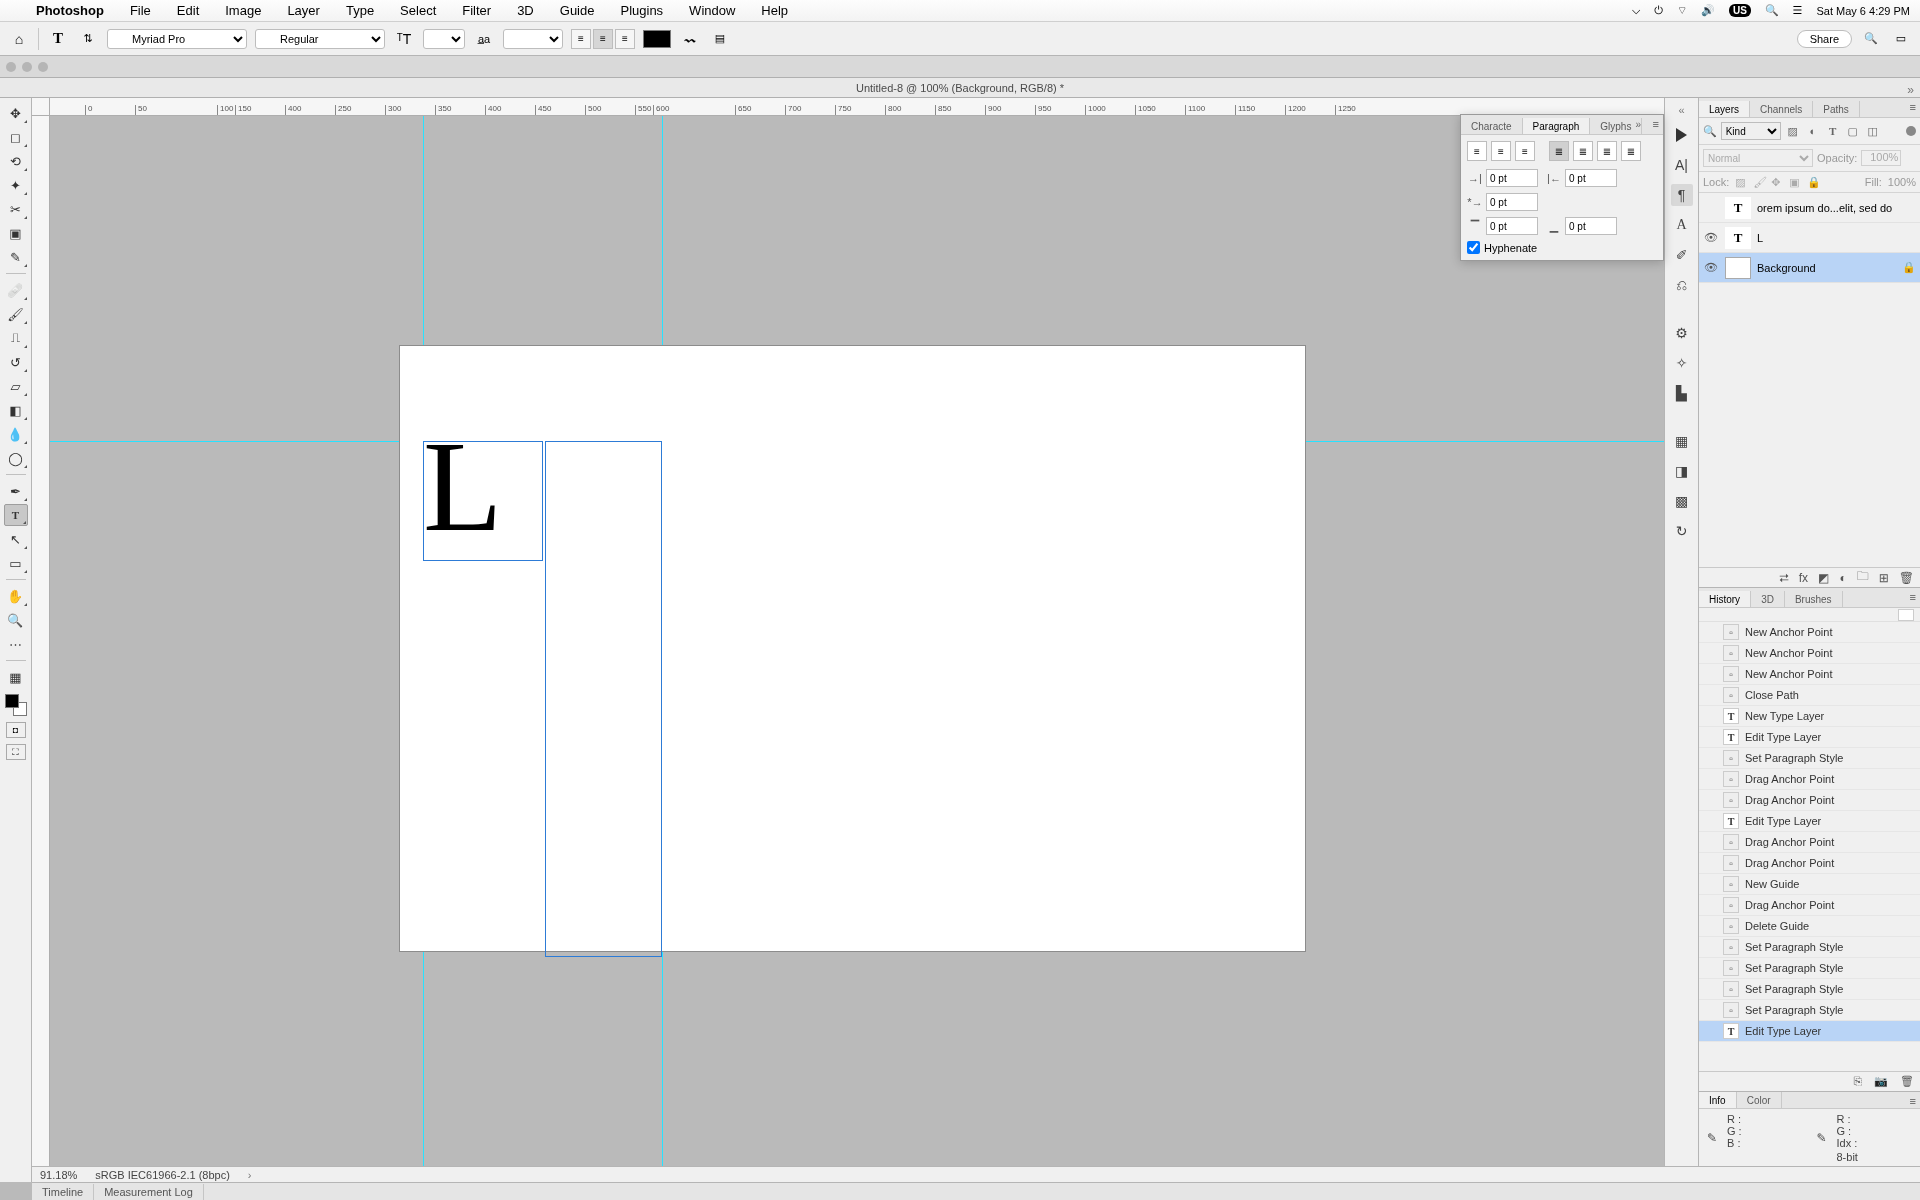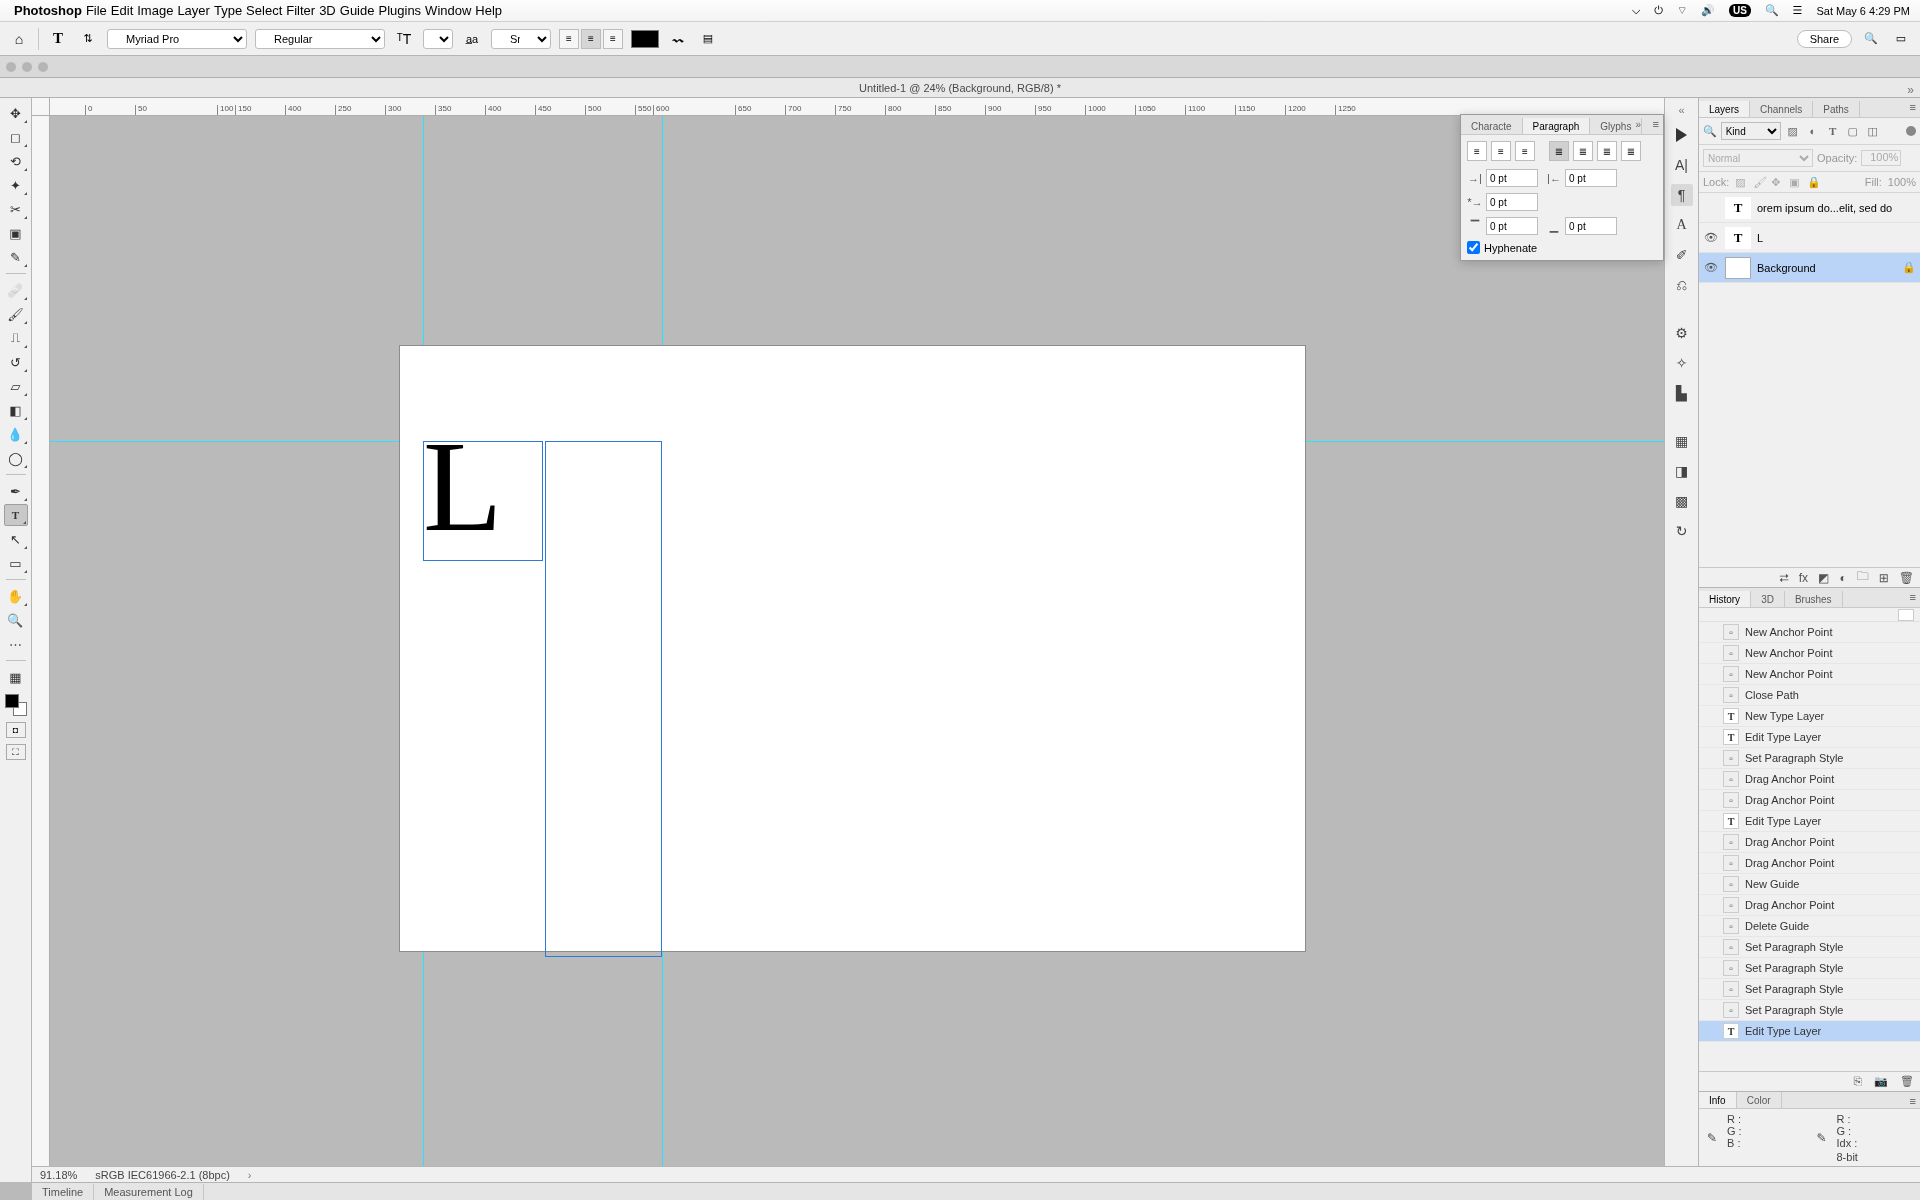--- a/index.html
+++ b/index.html
@@ -1,32 +1,32 @@
 <!DOCTYPE html>
 <html><head>
 <meta charset="utf-8">
 <style>
 * { margin: 0; padding: 0; box-sizing: border-box; font-family: -apple-system, "Lucida Grande", sans-serif; font-size: 11px; user-select: none; }
 html, body { width: 1920px; height: 1200px; overflow: hidden; background: #bababa; }
 
 
-.mac-menubar { height: 22px; background: linear-gradient(#fdfdfd, #f3f3f3); border-bottom: 1px solid #cfcfcf; display: flex; align-items: center; padding: 0 10px; gap: 4px; }
+.mac-menubar { height: 22px; background: linear-gradient(#fdfdfd, #f3f3f3); border-bottom: 1px solid #cfcfcf; display: flex; align-items: center; padding: 0 10px; gap: 26px; }
 .mac-menubar .apple { font-size: 14px; }
 .mac-menubar .app-name { font-weight: 600; }
 .mac-menubar .menu-item { font-size: 13px; }
 .mac-menubar .spacer { flex: 1; }
 .mac-menubar .status { font-size: 13px; display: flex; align-items: center; gap: 14px; }
 .mac-menubar .us { background: #000; color: #fff; padding: 1px 4px; border-radius: 6px; font-size: 10px; font-weight: 600; }
 
 
 .options-bar { height: 34px; background: #f0f0f0; border-bottom: 1px solid #b5b5b5; display: flex; align-items: center; gap: 8px; padding: 0 8px; }
 .options-bar .ico { width: 22px; height: 22px; display: flex; align-items: center; justify-content: center; border: 1px solid transparent; border-radius: 3px; }
 .options-bar .home { font-size: 14px; }
 .options-bar .sep { width: 1px; height: 22px; background: #c7c7c7; }
-.options-bar select, .options-bar input { height: 20px; border: 1px solid #bdbdbd; background: #fff; border-radius: 3px; padding: 0 14px; font-size: 11px; }
+.options-bar select, .options-bar input { height: 20px; border: 1px solid #bdbdbd; background: #fff; border-radius: 3px; padding: 0 20px; font-size: 11px; }
 .options-bar .font { width: 140px; }
 .options-bar .weight { width: 130px; }
 .options-bar .size { width: 26px; }
 .options-bar .aa { width: 60px; }
 .options-bar .align-group { display: flex; gap: 2px; }
 .options-bar .align-btn { width: 20px; height: 20px; border: 1px solid #bdbdbd; background: #f6f6f6; display: flex; align-items: center; justify-content: center; font-size: 10px; }
 .options-bar .align-btn.active { background: #d6d6d6; }
 .options-bar .color-swatch { width: 28px; height: 18px; background: #000; border: 1px solid #7a7a7a; }
 .options-bar .share { margin-left: auto; border: 1px solid #bdbdbd; border-radius: 10px; padding: 2px 12px; background: #fff; }
 .options-bar .tt-ico { font-weight: bold; font-family: "Times New Roman", serif; font-size: 15px; }
@@ -193,21 +193,21 @@
   <span class="ico">🔍</span>
   <span class="ico">▭</span>
 </div>
 
 <div class="doc-tabbar">
   <span class="dot"></span>
   <span class="dot"></span>
   <span class="dot"></span>
 </div>
 <div class="doc-title-bar">
-  <span>Untitled-1 @ 24% (Background, RGB/8) *</span>
+  <span>Untitled-8 @ 100% (Background, RGB/8) *</span>
   <span class="collapse-r">»</span>
 </div>
 
 <div class="workspace">
 
   <div class="tools">
     <div class="tool">✥<span class="tri"></span></div>
     <div class="tool">◻<span class="tri"></span></div>
     <div class="tool">⟲<span class="tri"></span></div>
     <div class="tool">✦<span class="tri"></span></div>

